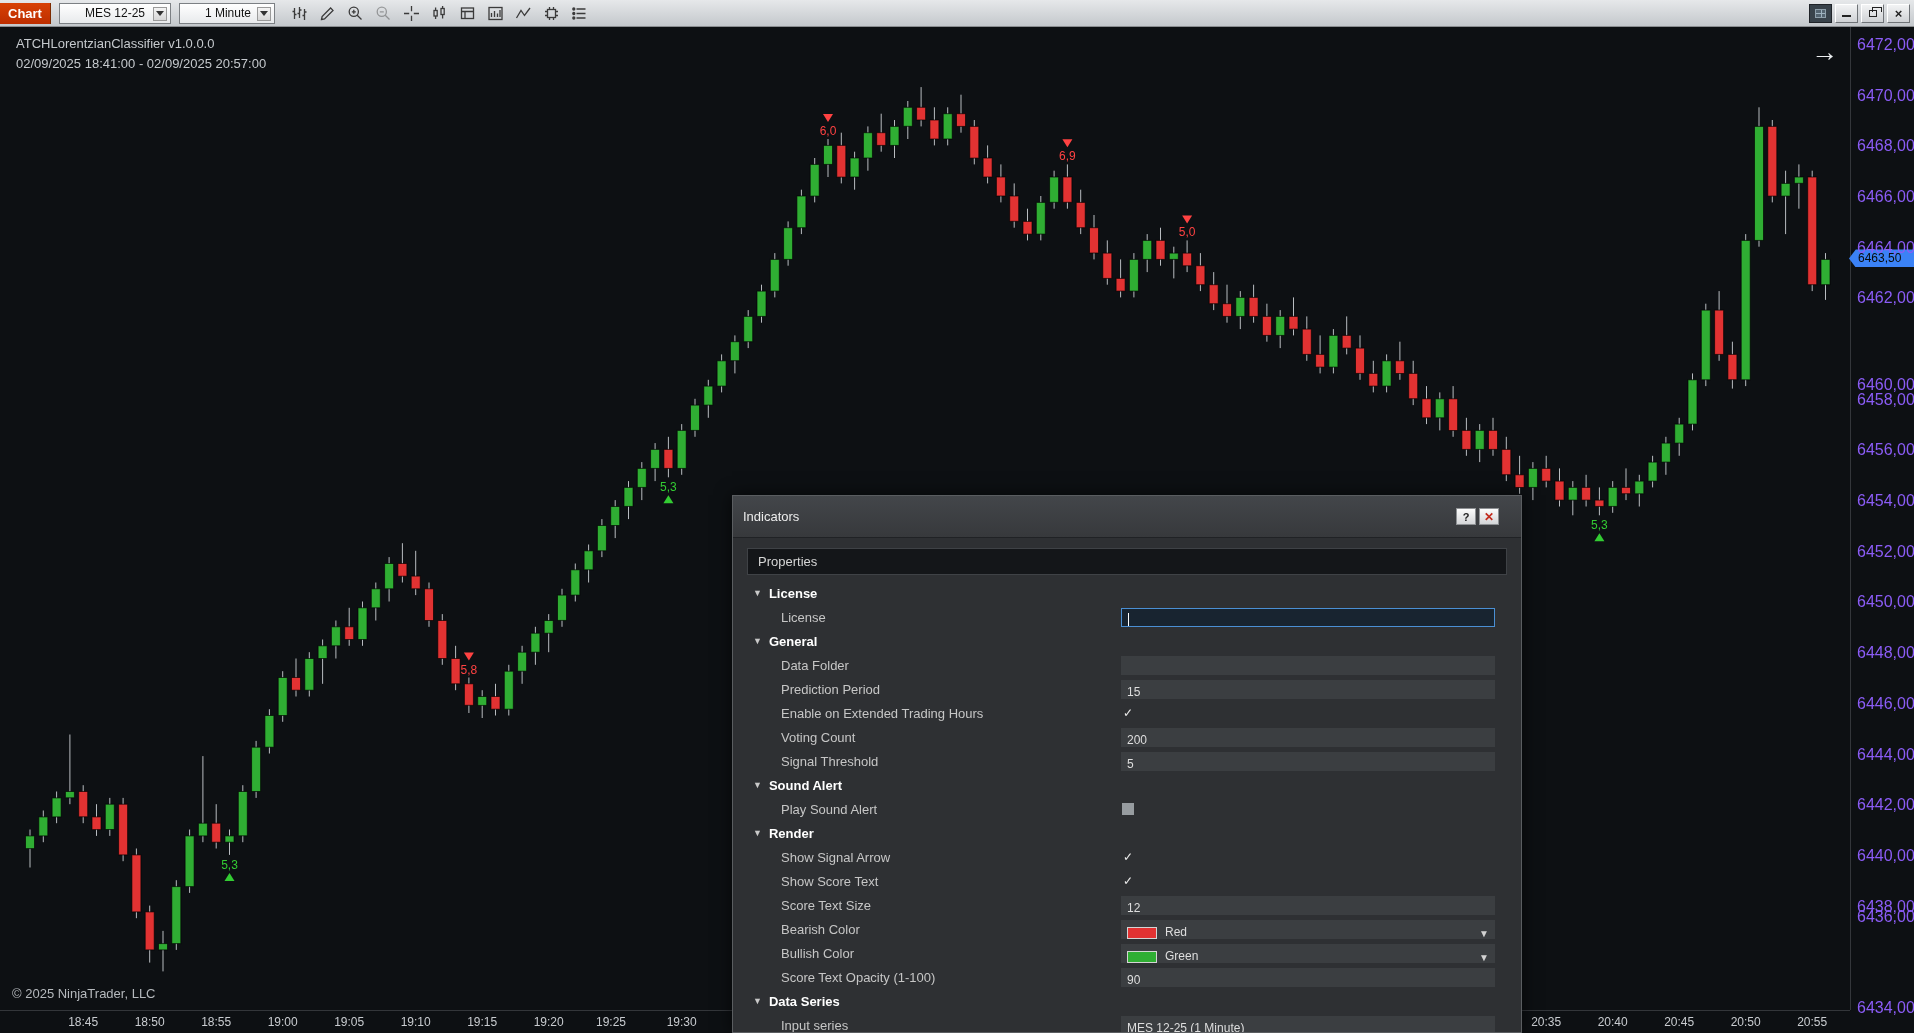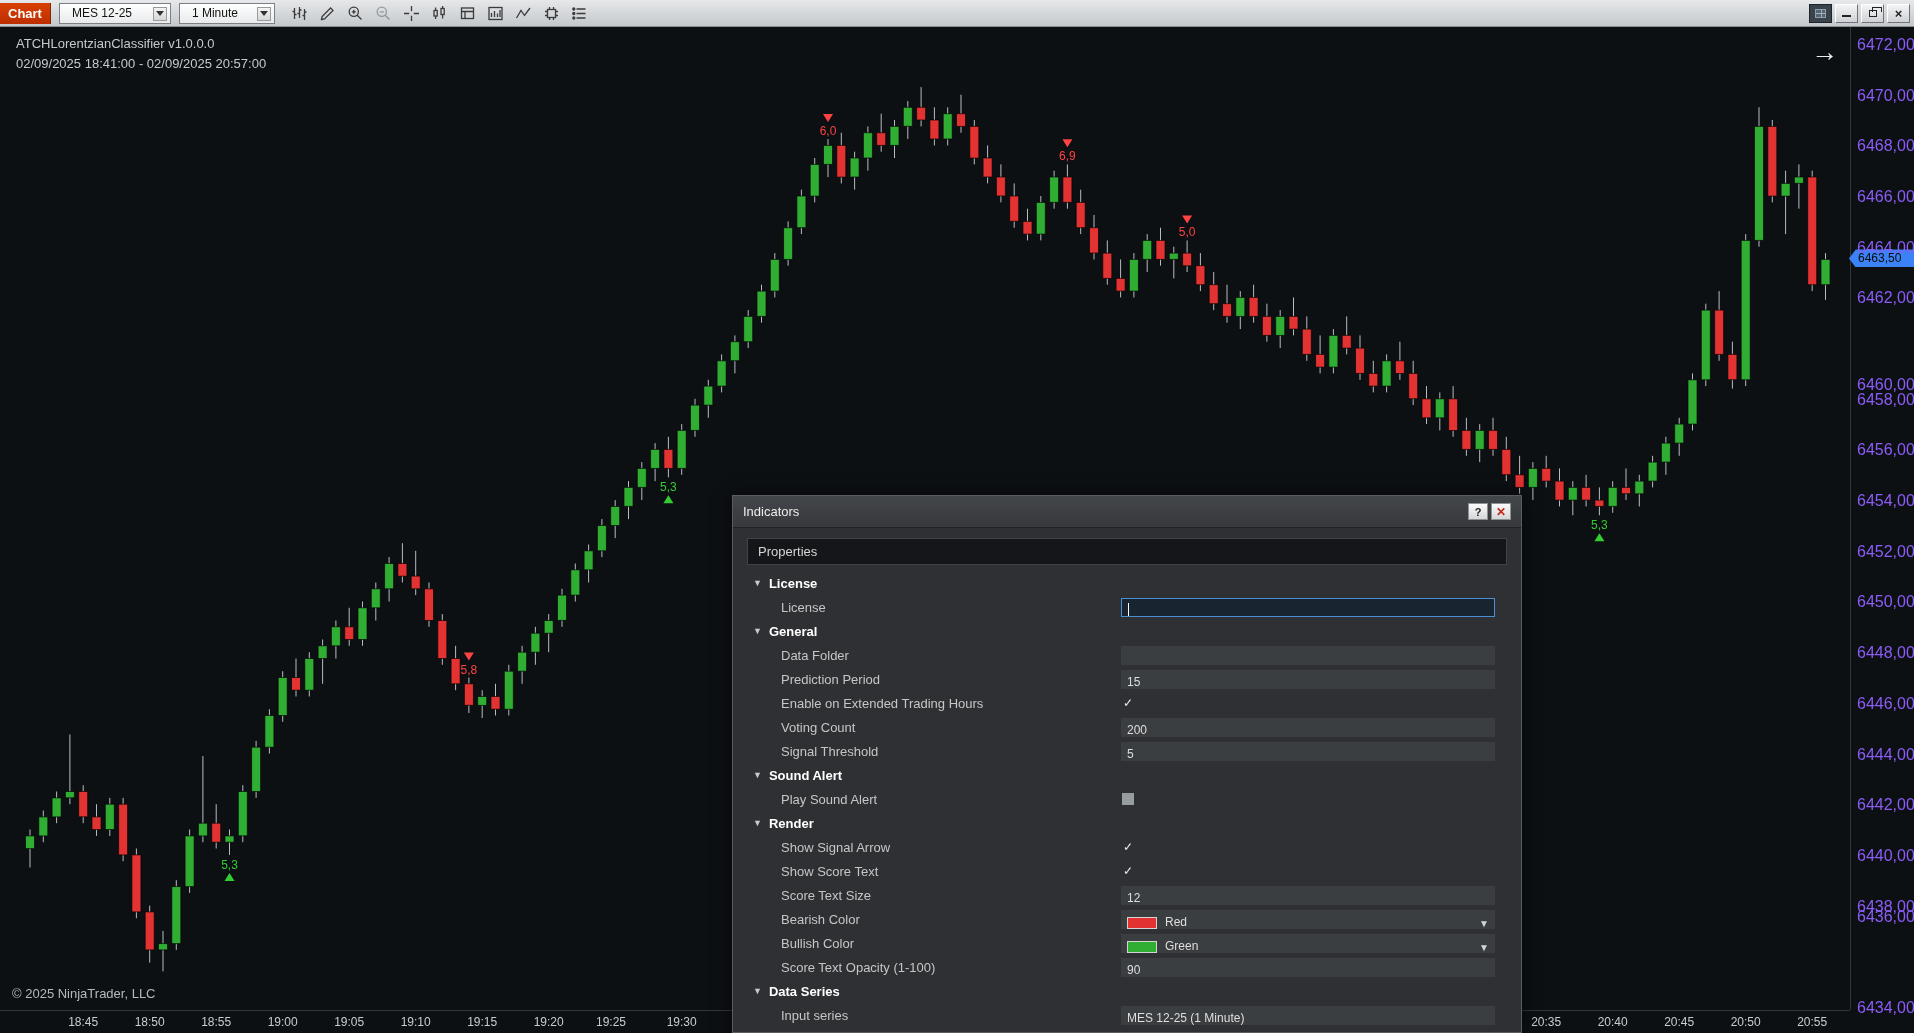--- a/index.html
+++ b/index.html
@@ -8,21 +8,21 @@
   .app { position:relative; width:1914px; height:1033px; background:#0d1013; }
 
   
   .toolbar { position:absolute; left:0; top:0; width:100%; height:27px;
     background:linear-gradient(#e6e8ea,#c4c8cc); border-bottom:1px solid #8a8d90;
     display:flex; align-items:center; gap:3px; padding-right:4px; z-index:20; }
   .chart-tab { height:21px; min-width:49px; background:linear-gradient(#d84105,#bd2e00);
     color:#fff; font-size:13px; font-weight:bold; display:flex; align-items:center;
     justify-content:center; padding:0 8px; border-right:1px solid #7c2a00; }
   .combo { height:21px; background:linear-gradient(#ffffff,#e8eaec); border:1px solid #7c8084;
-    font-size:12px; color:#111; display:flex; align-items:center; padding:0 4px 0 12px;
+    font-size:12px; color:#111; display:flex; align-items:center; padding:0 4px 0 25px;
     margin-left:5px; position:relative; }
   .combo .combo-label { margin-right:14px; }
   .combo-mes { width:112px; } .combo-int { width:96px; }
   .combo .arr { position:absolute; right:3px; top:3px; width:14px; height:14px;
     background:linear-gradient(#f4f4f4,#d6d6d6); border:1px solid #9a9a9a;
     display:flex; align-items:center; justify-content:center; }
   .combo .arr::after { content:''; border:4px solid transparent; border-top:5px solid #333; margin-top:4px; }
   .tool-btn { width:25px; height:22px; display:flex; align-items:center; justify-content:center;
     border:1px solid transparent; border-radius:2px; }
   .tool-btn svg { stroke:#3b3b3b; fill:none; stroke-width:1.3; }
@@ -59,22 +59,22 @@
 
   .time-axis { position:absolute; left:0; bottom:0; width:1850px; height:23px;
     border-top:1px solid #33363a; }
   .tlabel { position:absolute; top:4px; transform:translateX(-50%);
     color:#c9ccd0; font-size:12px; white-space:nowrap; }
 
   
   .dialog { position:absolute; left:732px; top:495px; width:790px; bottom:0;
     background:#2e3033; border:1px solid #5a5d60; box-shadow:0 0 16px rgba(0,0,0,.65);
     z-index:30; overflow:hidden; }
-  .dlg-titlebar { height:32px; background:linear-gradient(#43464a,#37393c);
-    display:flex; align-items:center; padding:0 10px 0 10px; border-bottom:1px solid #202225; }
+  .dlg-titlebar { height:42px; background:linear-gradient(#43464a,#37393c);
+    display:flex; align-items:center; padding:0 22px 0 10px; border-bottom:1px solid #202225; }
   .dlg-title { flex:1; color:#ececec; font-size:13px; }
   .dlg-btn { width:20px; height:17px; background:linear-gradient(#fbfbfb,#d4d6d8);
     border:1px solid #8e9194; display:flex; align-items:center; justify-content:center;
     font-size:11px; font-weight:bold; color:#222; margin-left:3px; }
   .dlg-btn.close { color:#c22a1d; font-size:12px; }
   .props-bar { margin:10px 14px 6px; height:27px; background:#141619; border:1px solid #3f4246;
     color:#d6d6d6; font-size:13px; display:flex; align-items:center; padding:0 10px; }
   .grid { margin:0 12px; }
   .row { height:24px; display:flex; align-items:center; }
   .row.section { padding-left:8px; gap:7px; color:#ffffff; font-weight:bold; font-size:13px; }

